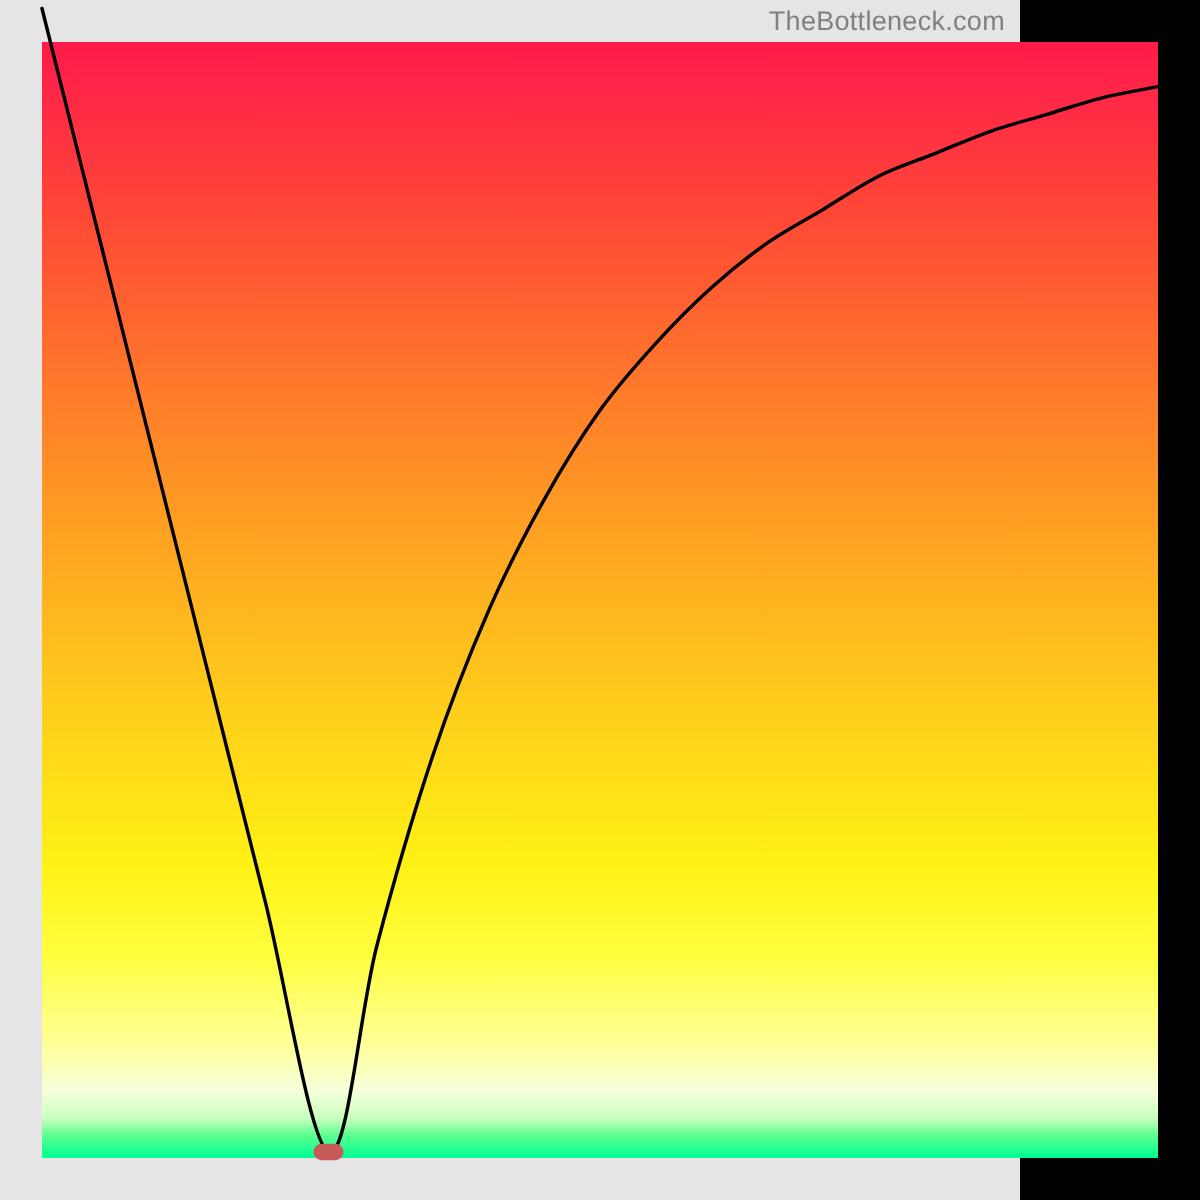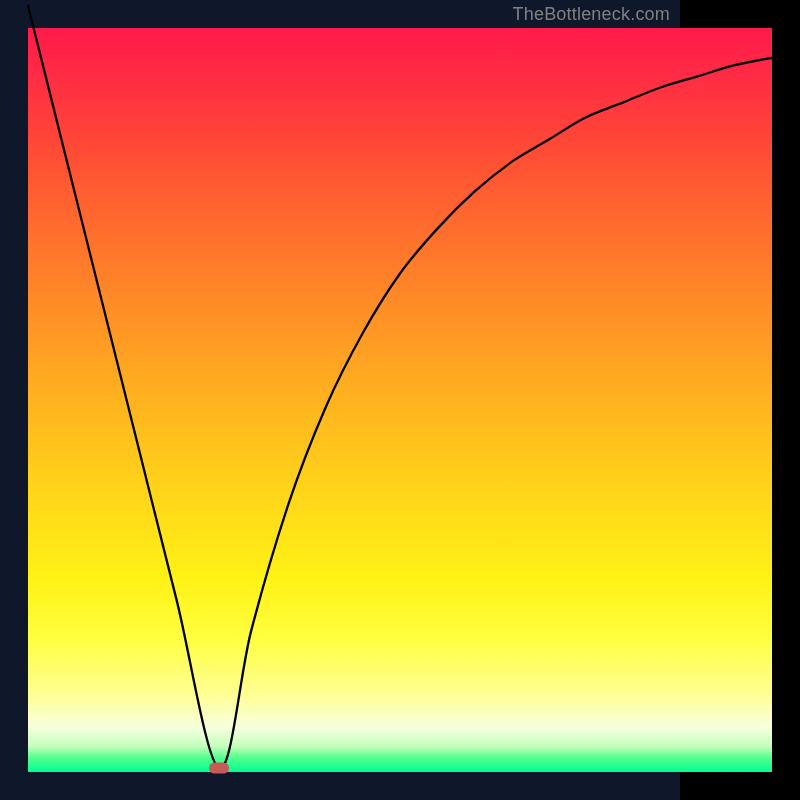--- a/index.html
+++ b/index.html
@@ -8,21 +8,21 @@
     width: 800px;
     height: 800px;
     background: #000;
     font-family: Arial, Helvetica, sans-serif;
     overflow: hidden;
   }
   .frame {
     position: relative;
     width: 680px;
     height: 800px;
-    background: #0f172a;
+    background: #e5e5e5;
     text-align: center;
   }
   .plot {
     position: absolute;
     left: 28px;
     top: 28px;
     width: 744px;
     height: 744px;
     background: linear-gradient(to bottom,
       #ff1a4a 0%,

